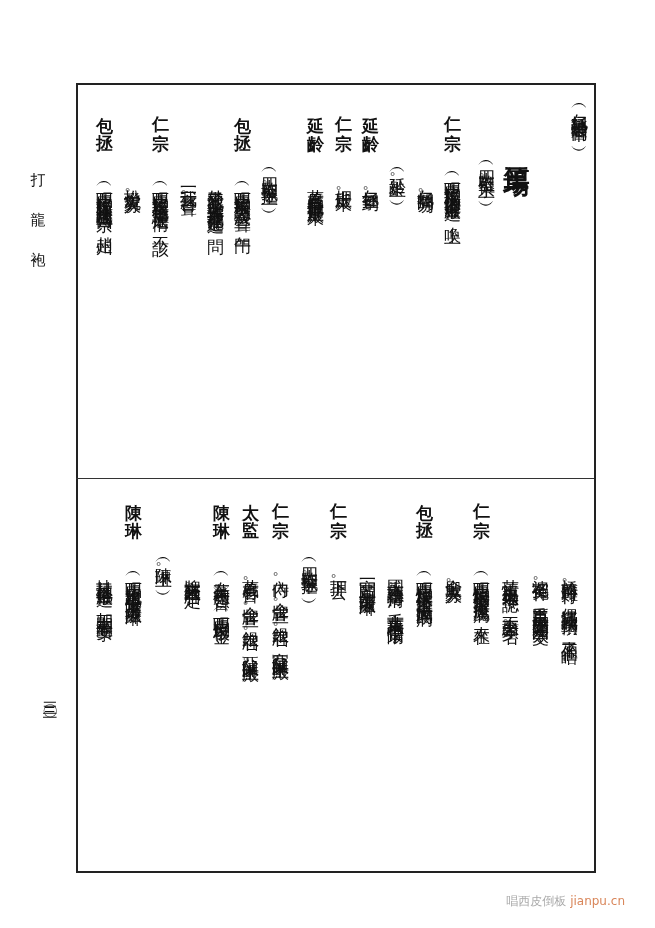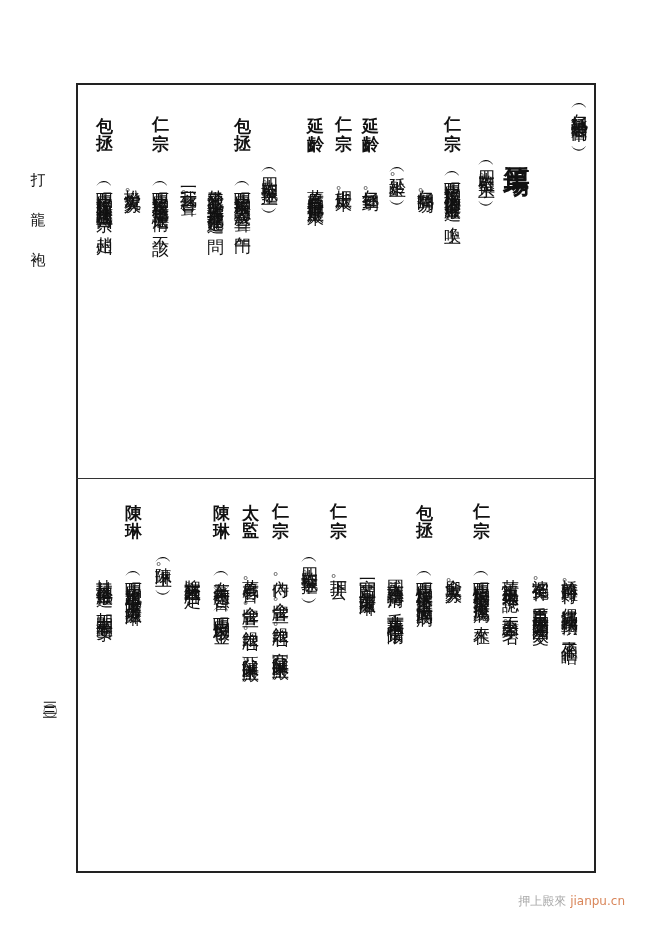--- a/index.html
+++ b/index.html
@@ -73,15 +73,15 @@
 <div class="col" style="left:240px;top:566px;">萬歲有旨。金牌宣。銀牌召。亞父陳琳上殿。</div>
 <div class="col role" style="left:211px;top:490px;">陳琳</div>
 <div class="col" style="left:211px;top:566px;">（在幕內應）領旨。（唱西皮倒板）金</div>
 <div class="col" style="left:182px;top:566px;">牌宣來銀牌召定。</div>
 <div class="col" style="left:153px;top:552px;">（陳琳上。）</div>
 <div class="col role" style="left:123px;top:490px;">陳琳</div>
 <div class="col" style="left:123px;top:566px;">（唱西皮流水板）景陽宮來了老陳琳。</div>
 <div class="col" style="left:94px;top:566px;">扶杖且把金殿進。朝王駕來問安寧。</div>
 
 <div class="wm">
-  <span>押上殿來</span>
+  <span>唱西皮倒板</span>
   <span class="en">jianpu.cn</span>
 </div>
 
 </body></html>

